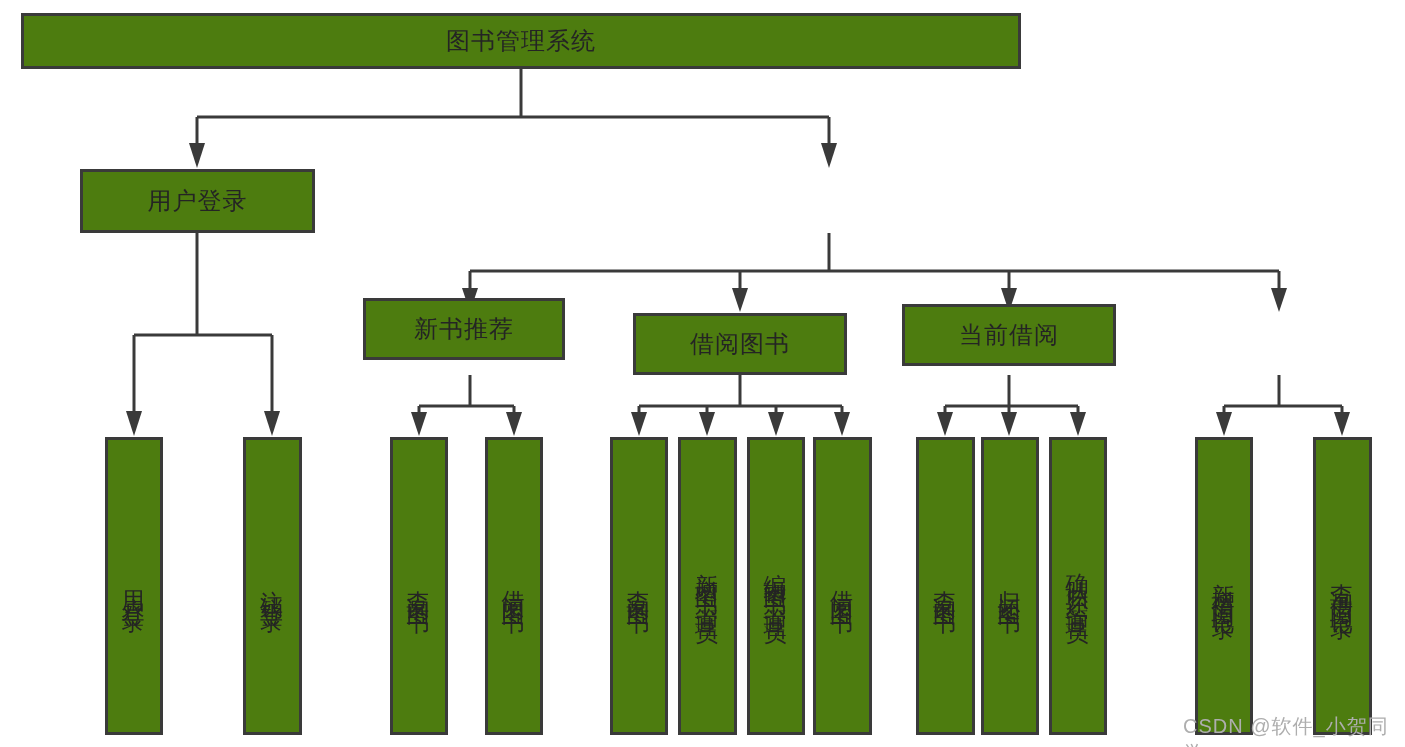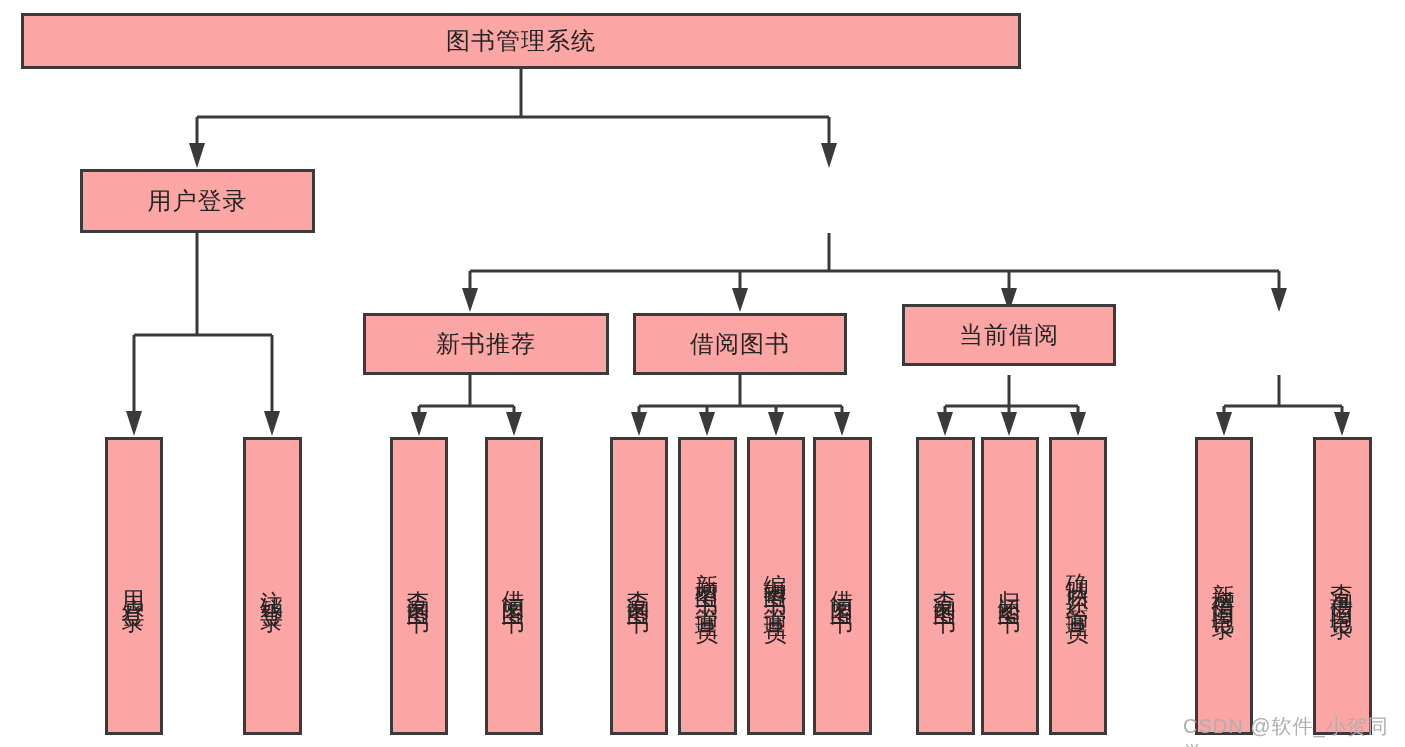--- a/index.html
+++ b/index.html
@@ -7,21 +7,21 @@
     position:relative;
     width:1405px; height:747px;
     background:#ffffff;
     overflow:hidden;
     font-family:"Liberation Sans", sans-serif;
   }
   #wires { position:absolute; left:0; top:0; pointer-events:none; }
   .node {
     position:absolute;
     box-sizing:border-box;
-    background:#fca5a5;
+    background:#4d7c0f;
     border:3px solid #3a3a3a;
     color:#242424;
     display:flex;
     align-items:center;
     justify-content:center;
     white-space:nowrap;
   }
   .node.h { font-size:24px; letter-spacing:1px; }
   .node.v {
     writing-mode:vertical-rl;
@@ -103,21 +103,21 @@
     <path d="M1224,406 V414" fill="none"></path>
     <polygon points="1216,412 1232,412 1224,436" stroke="none"></polygon>
     <path d="M1342,406 V414" fill="none"></path>
     <polygon points="1334,412 1350,412 1342,436" stroke="none"></polygon>
   </svg>
 
   <div class="node h" style="left:21px;top:13px;width:1000px;height:56px">图书管理系统</div>
 
   <div class="node h" style="left:80px;top:169px;width:235px;height:64px">用户登录</div>
 
-  <div class="node h" style="left:363px;top:313px;width:246px;height:62px">新书推荐</div>
+  <div class="node h" style="left:363px;top:298px;width:202px;height:62px">新书推荐</div>
   <div class="node h" style="left:633px;top:313px;width:214px;height:62px">借阅图书</div>
   <div class="node h" style="left:902px;top:304px;width:214px;height:62px">当前借阅</div>
 
   <div class="node v" style="left:105px;top:437px;width:58px;height:298px">用户登录</div>
   <div class="node v" style="left:243px;top:437px;width:59px;height:298px">注销登录</div>
 
   <div class="node v" style="left:390px;top:437px;width:58px;height:298px">查询图书</div>
   <div class="node v" style="left:485px;top:437px;width:58px;height:298px">借阅图书</div>
 
   <div class="node v" style="left:610px;top:437px;width:58px;height:298px">查询图书</div>

